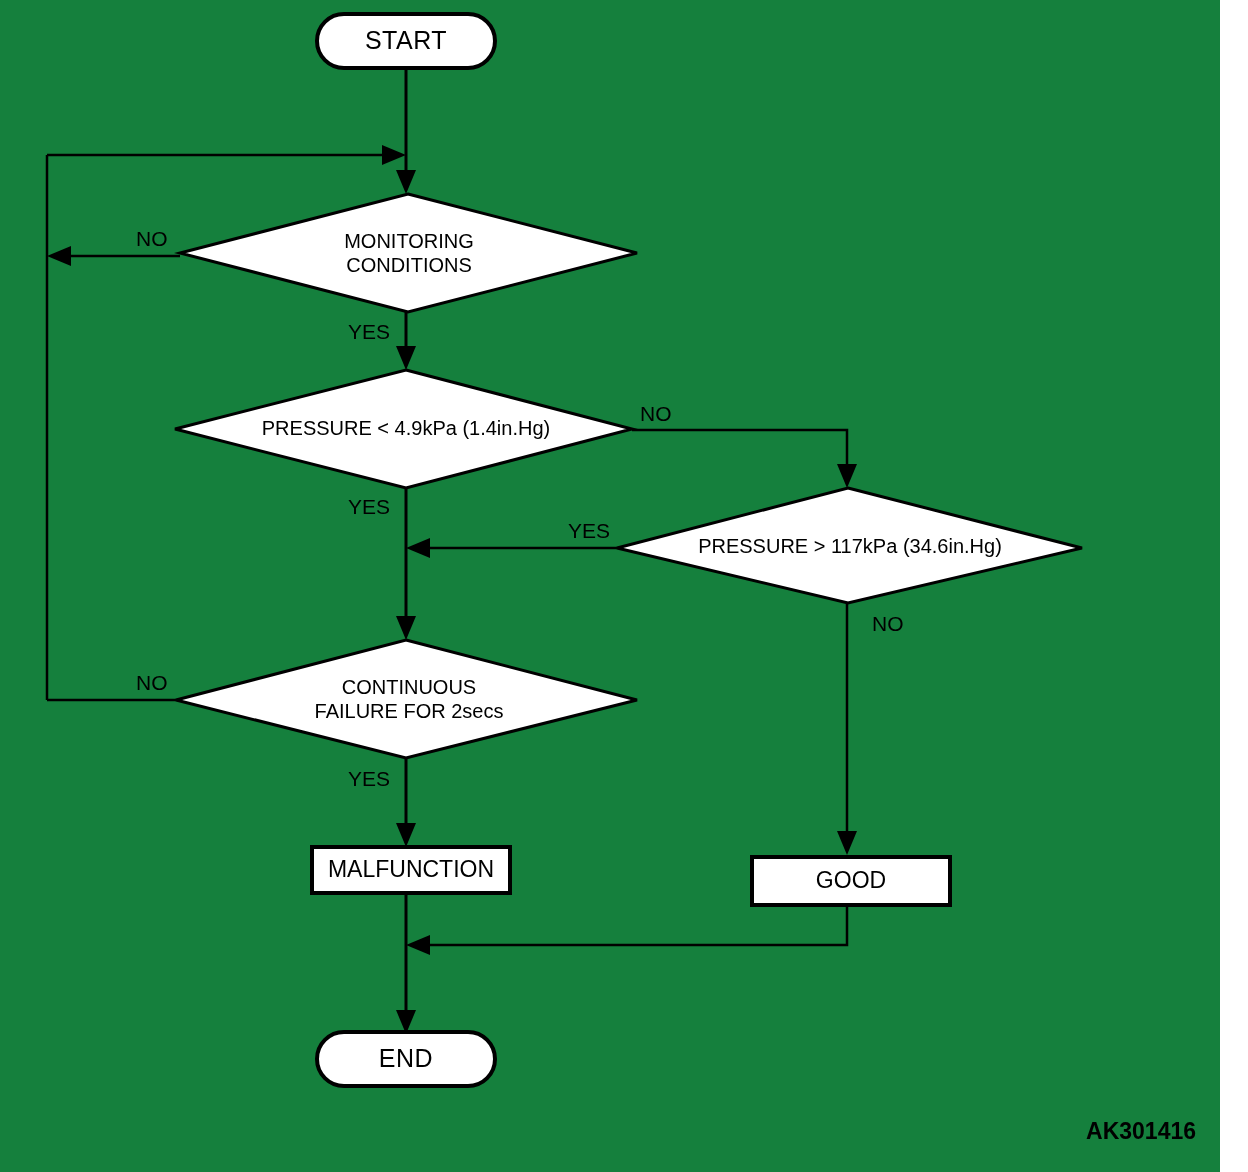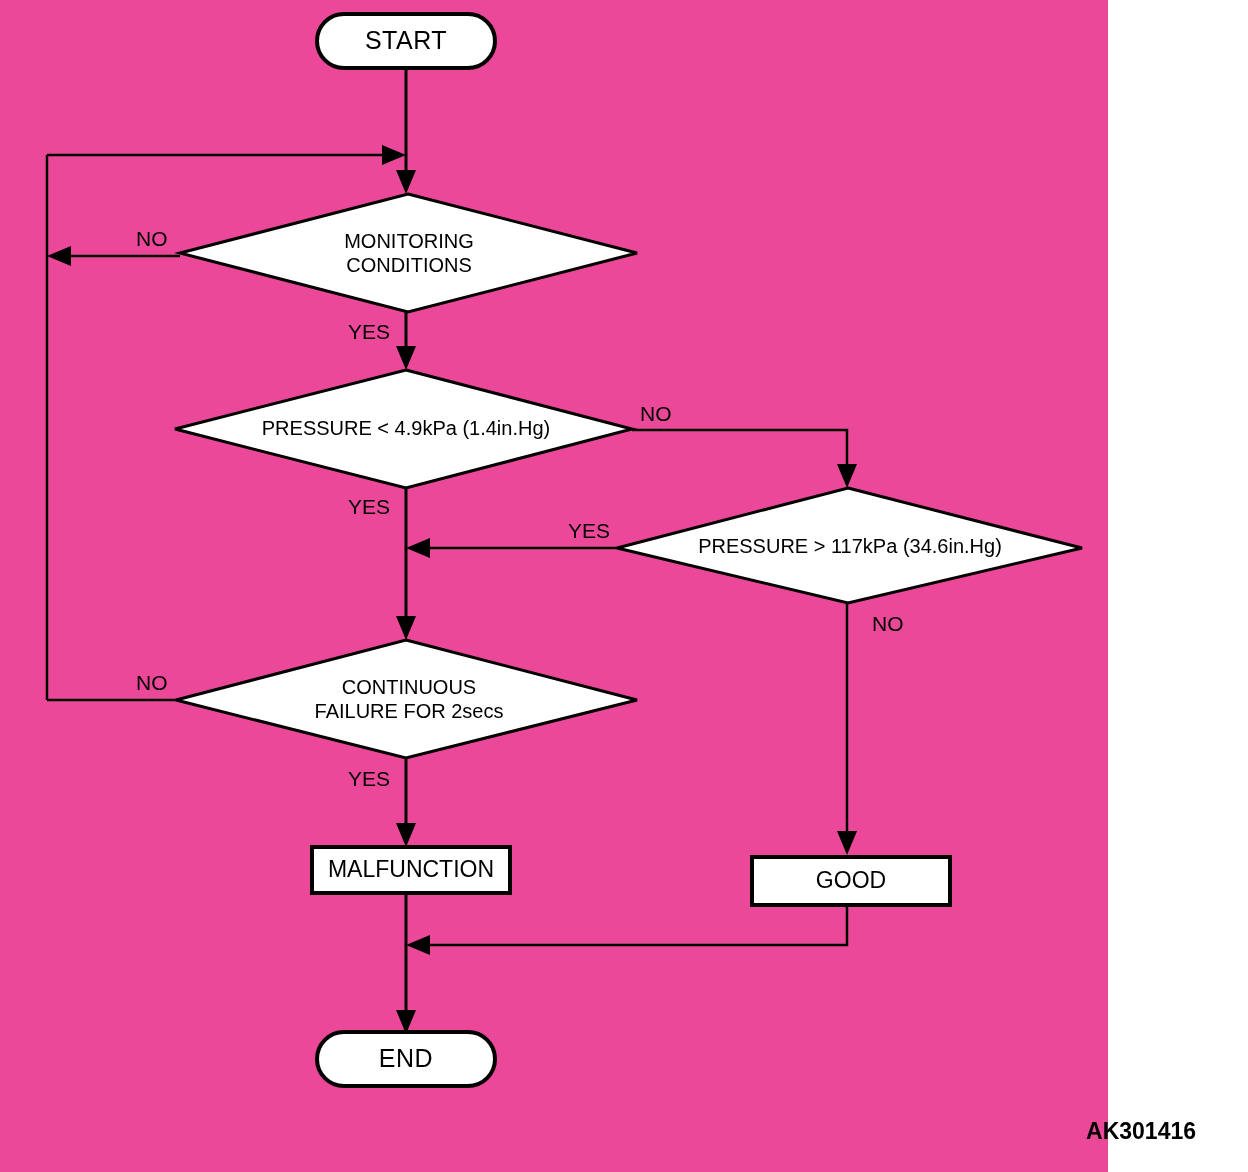--- a/index.html
+++ b/index.html
@@ -8,23 +8,23 @@
     background: #ffffff;
   }
   body {
     width: 1248px;
     height: 1172px;
     font-family: "Liberation Sans", sans-serif;
     overflow: hidden;
   }
   #flowchart-root {
     position: relative;
-    width: 1108px;
+    width: 1220px;
     height: 1172px;
-    background: #ec4899;
+    background: #15803d;
   }
   svg.chart {
     display: block;
     width: 1248px;
     height: 1172px;
   }
   .shape-stroke {
     fill: #ffffff;
     stroke: #000000;
     stroke-width: 3;

